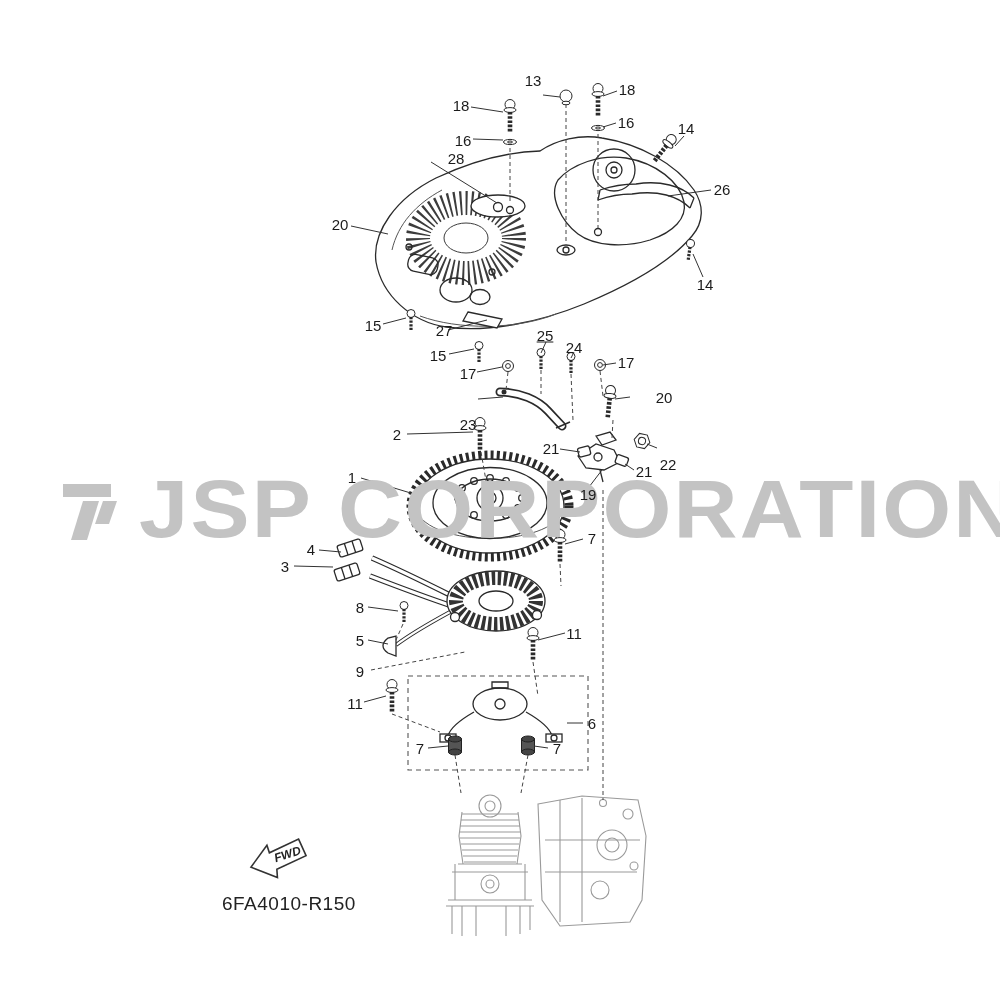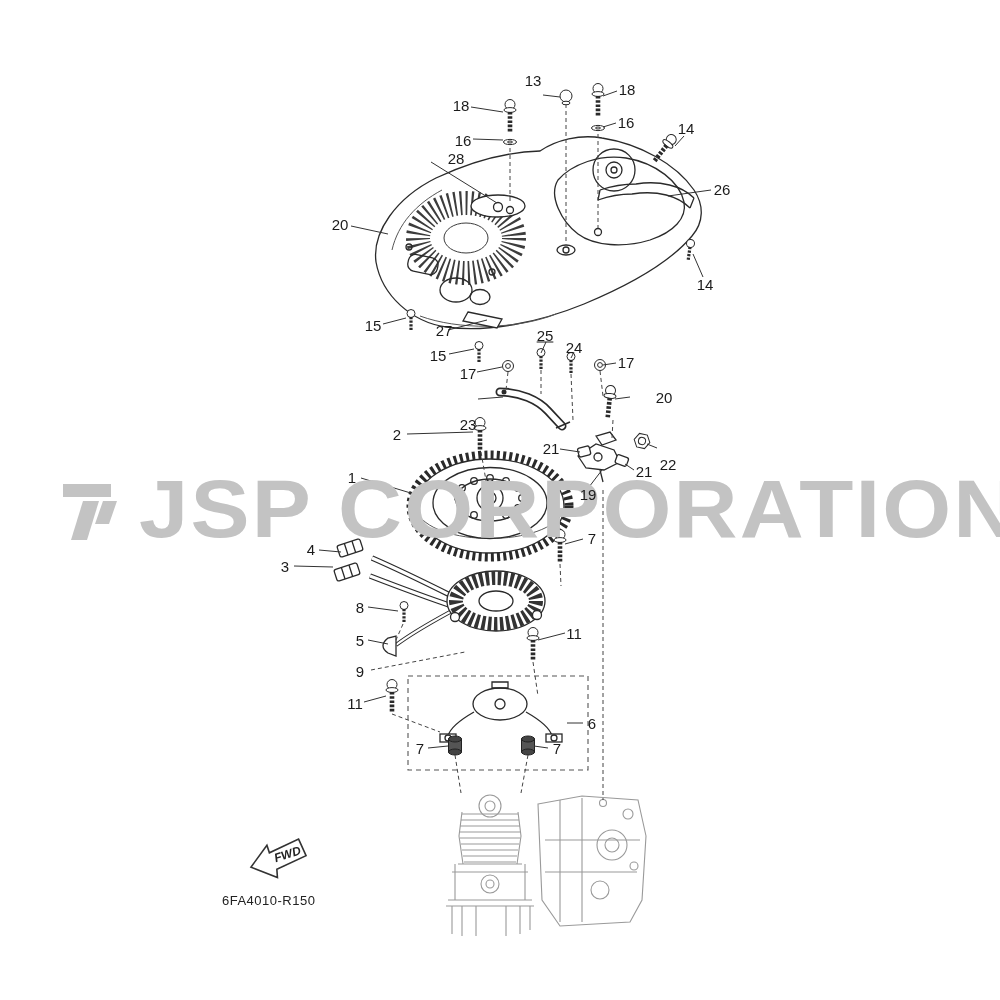--- a/index.html
+++ b/index.html
@@ -6,21 +6,21 @@
   .stage{position:relative;width:1000px;height:1000px;background:#ffffff;overflow:hidden;
          font-family:"Liberation Sans",sans-serif;}
   svg.diagram{position:absolute;left:0;top:0;z-index:1;}
   .watermark{position:absolute;left:26px;top:468px;width:960px;display:flex;align-items:center;
              gap:12px;z-index:2;pointer-events:none;justify-content:center;}
   .watermark-text{font-size:82px;font-weight:800;letter-spacing:2px;white-space:nowrap;
                   transform:scaleX(1.08);transform-origin:left center;line-height:1;}
   #labels-layer{position:absolute;left:0;top:0;width:1000px;height:1000px;z-index:3;pointer-events:none;}
   .part-label{position:absolute;transform:translate(-50%,-50%);font-size:15px;color:#1b1b1b;
               font-family:"Liberation Sans",sans-serif;}
-  .diagram-code{position:absolute;left:222px;top:893px;font-size:13px;color:#222;
+  .diagram-code{position:absolute;left:222px;top:893px;font-size:19px;color:#222;
                 letter-spacing:.5px;z-index:3;}
 </style>
 </head>
 <body>
 
 <div class="stage">
 
 <svg class="diagram" width="1000" height="1000" viewBox="0 0 1000 1000">
   <defs>
     <g id="bolt" stroke="#2a2a2a" fill="#fff">

